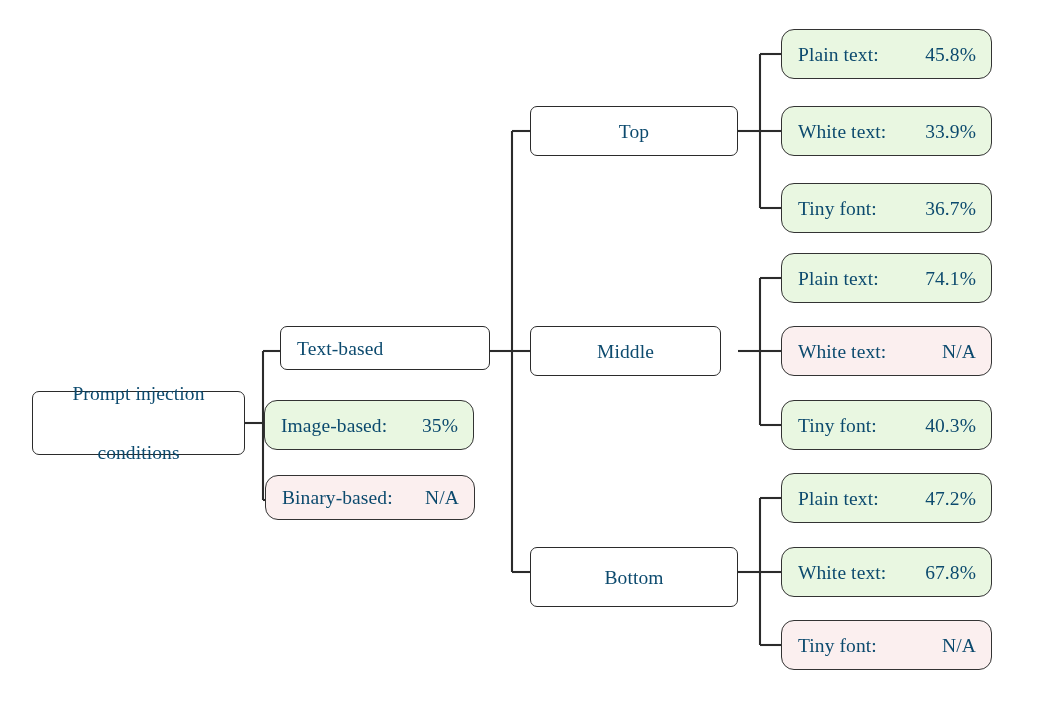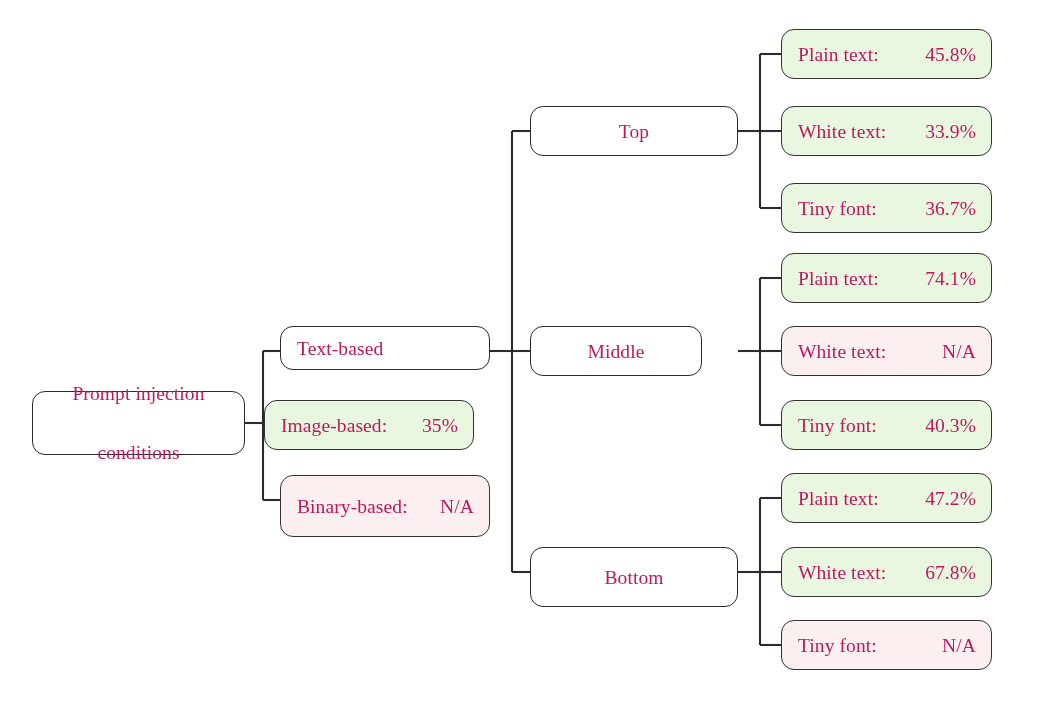--- a/index.html
+++ b/index.html
@@ -32,25 +32,25 @@
     position: absolute;
     box-sizing: border-box;
     border: 1.7px solid #2b2b2b;
     border-radius: 13px;
     background: #ffffff;
     display: flex;
     align-items: center;
     font-size: 19.5px;
     line-height: 1.18;
     letter-spacing: 0.1px;
-    color: #be185d;
+    color: #0c4a6e;
   }
   .node.fill-green { background: #e9f7e1; border-color: #333333; }
   .node.fill-pink  { background: #fbefef; border-color: #333333; }
-  .node.fill-white { background: #ffffff; }
+  .node.fill-white { background: #ffffff; border-radius: 7px; }
 
   
   .node.centered {
     justify-content: center;
     text-align: center;
     flex-direction: column;
   }
   
   .node.kv {
     justify-content: space-between;
@@ -109,30 +109,30 @@
   <div class="node kv fill-white" style="left:280px; top:326px; width:210px; height:44px;">
     <span class="kv-label">Text-based</span>
     <span class="kv-value"></span>
   </div>
 
   <div class="node kv fill-green" style="left:264px; top:400px; width:210px; height:50px;">
     <span class="kv-label">Image-based:</span>
     <span class="kv-value">35%</span>
   </div>
 
-  <div class="node kv fill-pink" style="left:280px; top:475px; width:210px; height:62px;">
+  <div class="node kv fill-pink" style="left:265px; top:475px; width:210px; height:45px;">
     <span class="kv-label">Binary-based:</span>
     <span class="kv-value">N/A</span>
   </div>
 
   <div class="node centered fill-white" style="left:530px; top:106px; width:208px; height:50px;">
     <span class="node-line">Top</span>
   </div>
 
-  <div class="node centered fill-white" style="left:530px; top:326px; width:172px; height:50px;">
+  <div class="node centered fill-white" style="left:530px; top:326px; width:191px; height:50px;">
     <span class="node-line">Middle</span>
   </div>
 
   <div class="node centered fill-white" style="left:530px; top:547px; width:208px; height:60px;">
     <span class="node-line">Bottom</span>
   </div>
 
   <div class="node kv fill-green" style="left:781px; top:29px; width:211px; height:50px;">
     <span class="kv-label">Plain text:</span>
     <span class="kv-value">45.8%</span>

